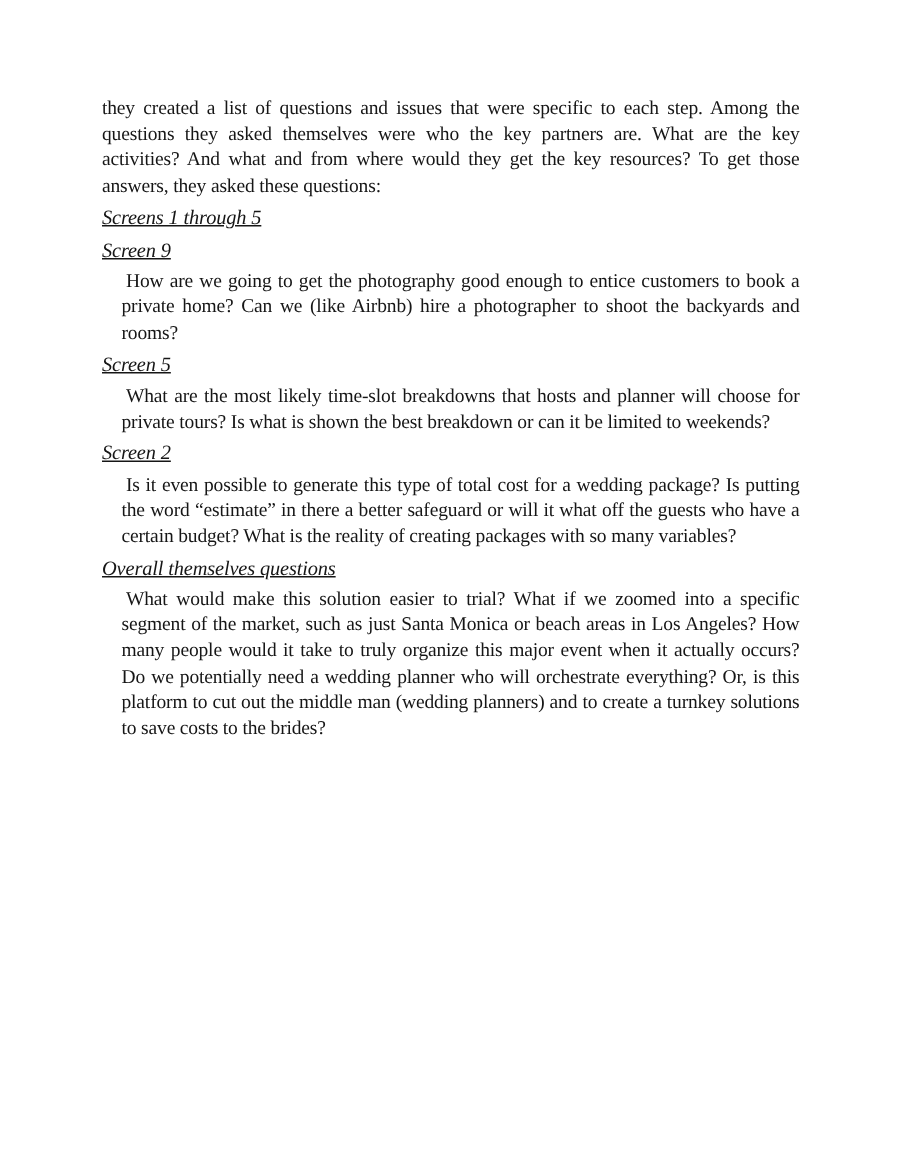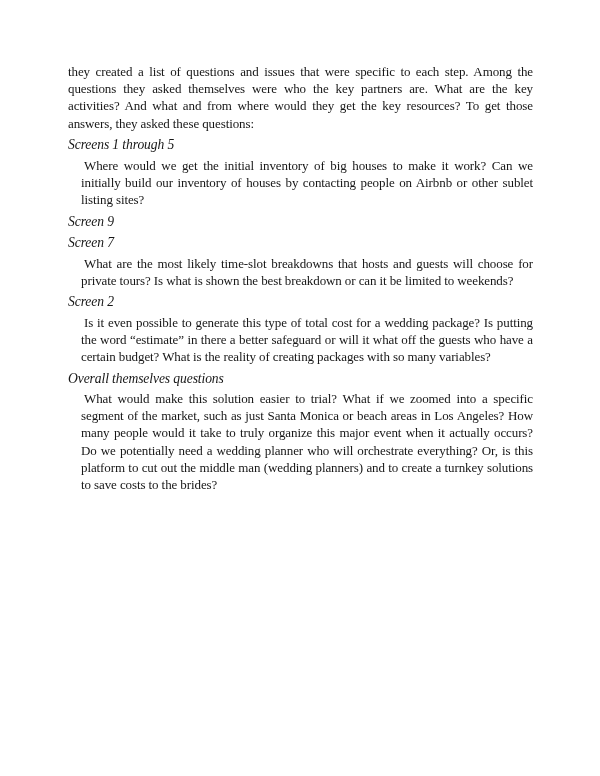--- a/index.html
+++ b/index.html
@@ -24,42 +24,43 @@
   .intro {
     margin: 0;
     text-align: justify;
   }
   .section-heading {
     font-style: italic;
     font-weight: normal;
     font-size: 13.6px;
     margin: 4.5px 0 3px 0;
     text-align: left;
+    text-decoration: underline;
   }
   .section-body {
     margin: 0 0 0 13px;
     text-indent: 3px;
     text-align: justify;
   }
 </style>
 </head>
 <body>
 
 <div class="page">
 
   <p class="intro">they created a list of questions and issues that were specific to each step. Among the questions they asked themselves were who the key partners are. What are the key activities? And what and from where would they get the key resources? To get those answers, they asked these questions:</p>
 
   <h3 class="section-heading">Screens 1 through 5</h3>
-  <p class="section-body">Where would we get the initial inventory of big houses to make it work? Can we initially build our inventory of houses by contacting people on Airbnb or other sublet listing sites?</p>
 
   <h3 class="section-heading">Screen 9</h3>
+  <p class="section-body">How are we going to get the photography good enough to entice customers to book a private home? Can we (like Airbnb) hire a photographer to shoot the backyards and rooms?</p>
 
-  <h3 class="section-heading">Screen 7</h3>
+  <h3 class="section-heading">Screen 5</h3>
 
-  <p class="section-body">What are the most likely time-slot breakdowns that hosts and guests will choose for private tours? Is what is shown the best breakdown or can it be limited to weekends?</p>
+  <p class="section-body">What are the most likely time-slot breakdowns that hosts and planner will choose for private tours? Is what is shown the best breakdown or can it be limited to weekends?</p>
 
   <h3 class="section-heading">Screen 2</h3>
   <p class="section-body">Is it even possible to generate this type of total cost for a wedding package? Is putting the word “estimate” in there a better safeguard or will it what off the guests who have a certain budget? What is the reality of creating packages with so many variables?</p>
 
   <h3 class="section-heading">Overall themselves questions</h3>
   <p class="section-body">What would make this solution easier to trial? What if we zoomed into a specific segment of the market, such as just Santa Monica or beach areas in Los Angeles? How many people would it take to truly organize this major event when it actually occurs? Do we potentially need a wedding planner who will orchestrate everything? Or, is this platform to cut out the middle man (wedding planners) and to create a turnkey solutions to save costs to the brides?</p>
 
 </div>
 
 </body></html>

